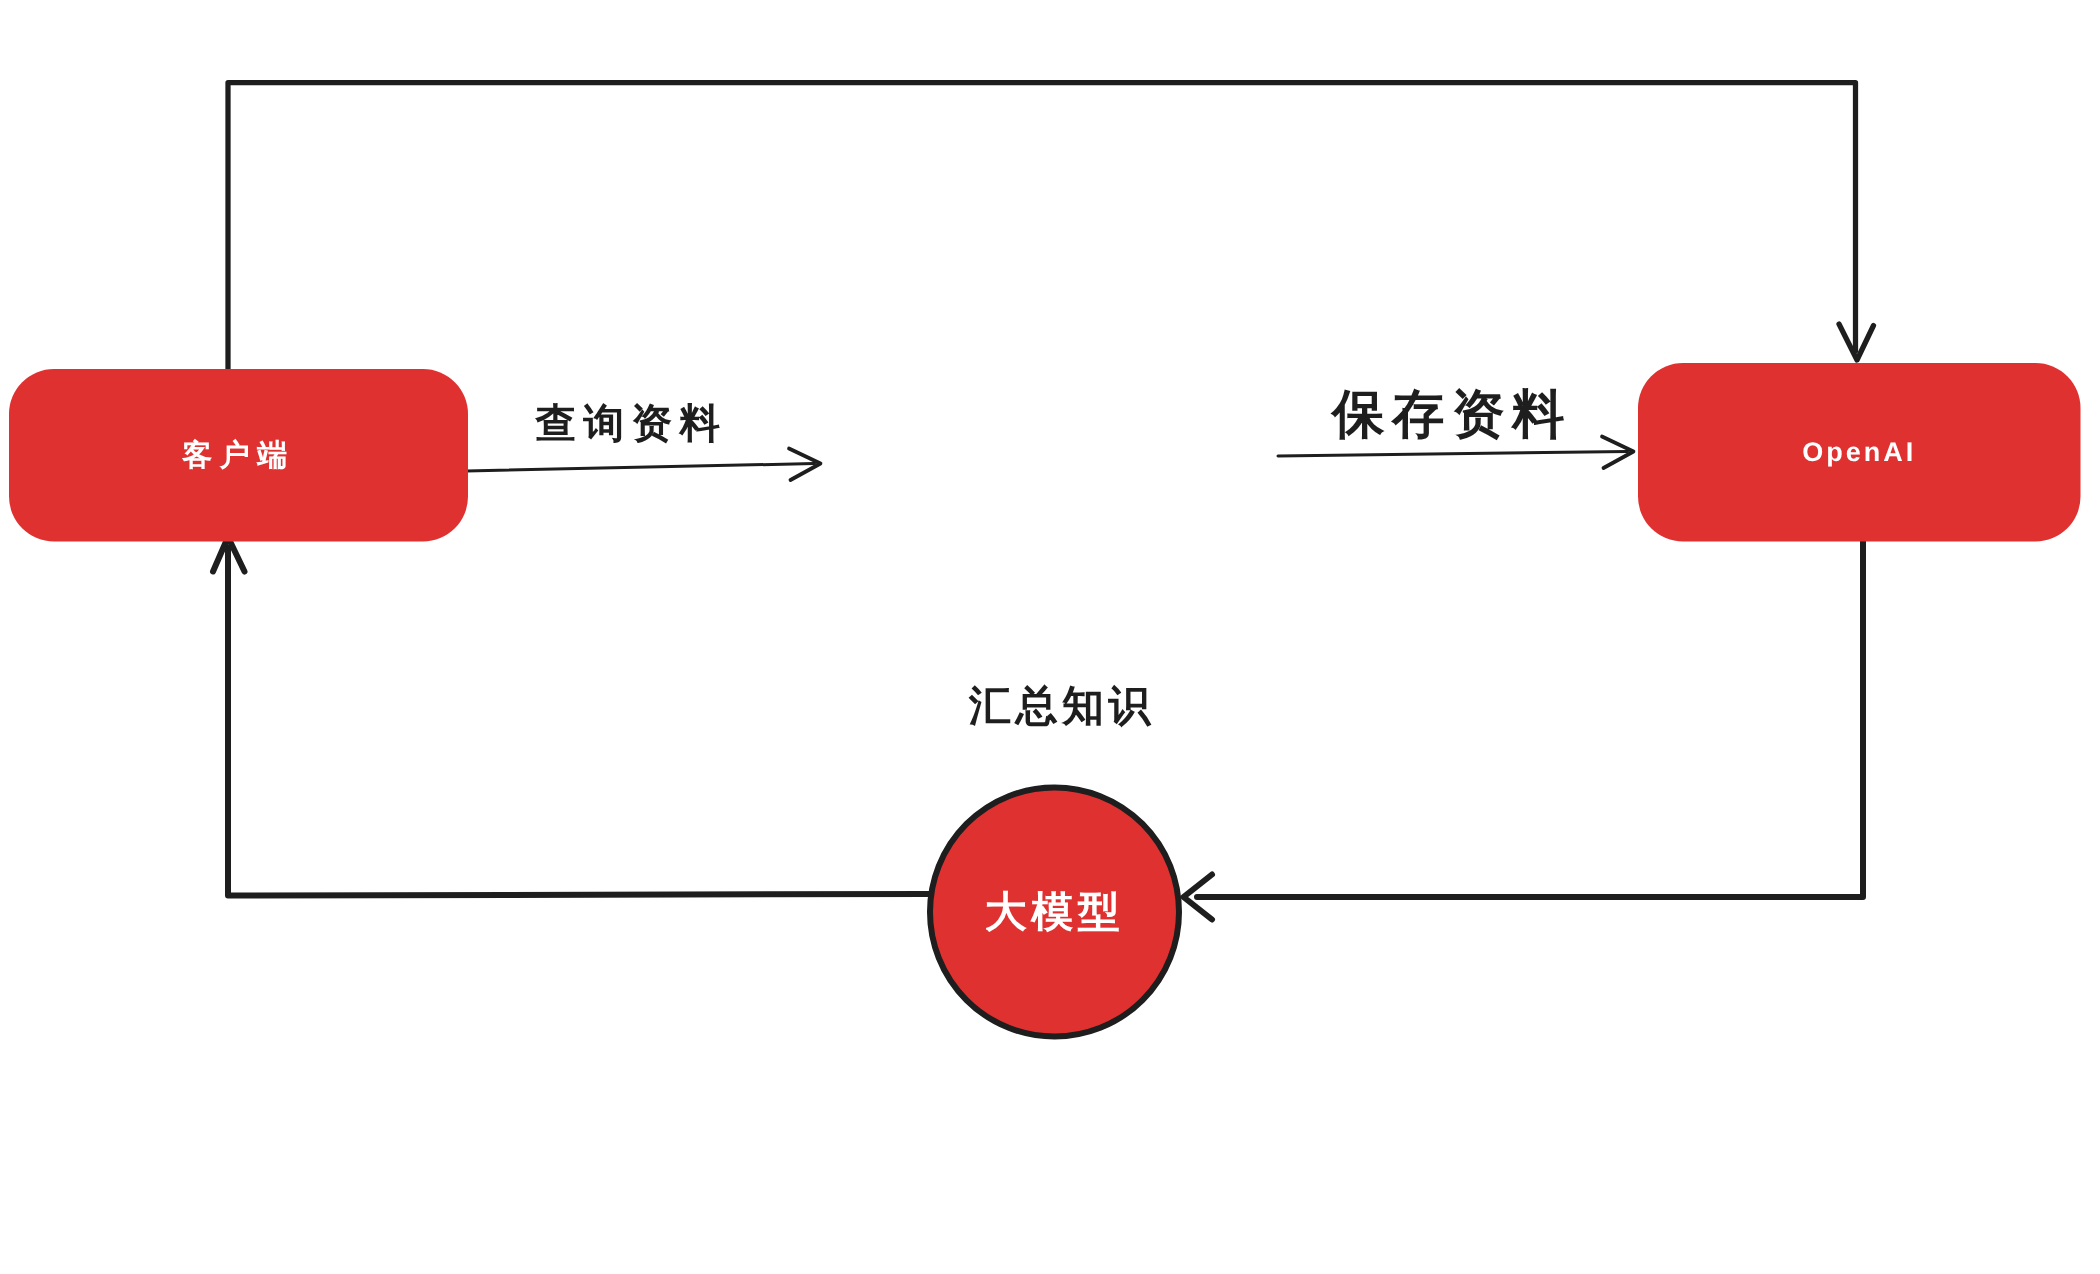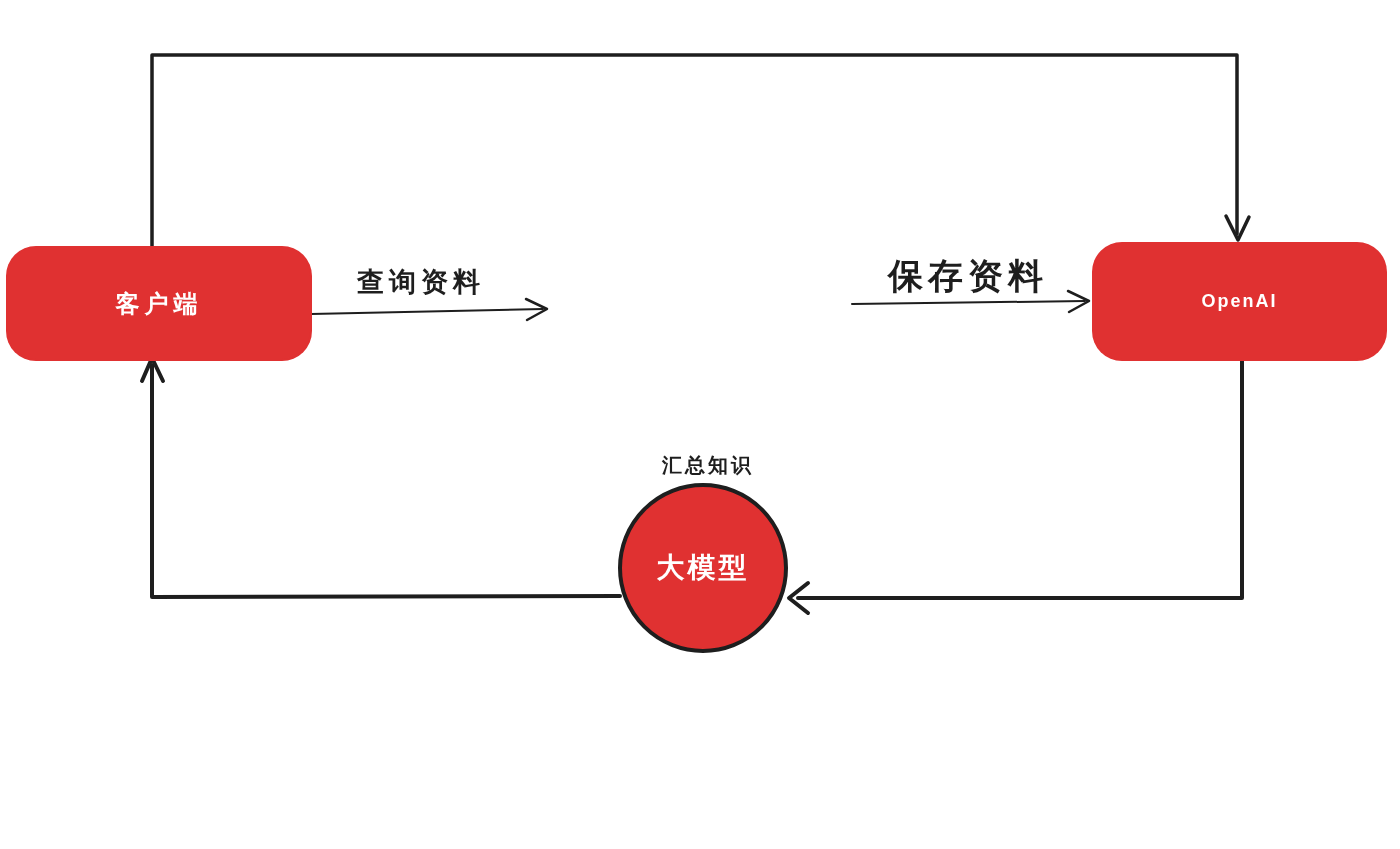--- a/index.html
+++ b/index.html
@@ -32,47 +32,47 @@
     font-weight: 700;
     text-align: center;
     box-sizing: border-box;
   }
   .node.rect {
     border-radius: 28px;
     box-shadow: 0 0 0 2px #e03131;
   }
   .node-client {
     left: 8px; top: 248px; width: 302px; height: 111px;
-    font-size: 24px; letter-spacing: 5px;
+    font-size: 20px; letter-spacing: 5px;
   }
   .node-java {
     left: 548px; top: 250px; width: 301px; height: 110px;
     font-size: 30px; letter-spacing: 2px;
   }
   .node-openai {
     left: 1094px; top: 244px; width: 291px; height: 115px;
     font-size: 18px; letter-spacing: 2px; line-height: 1.3;
   }
   .node-llm {
-    left: 618px; top: 483px; width: 170px; height: 170px;
+    left: 618px; top: 523px; width: 170px; height: 170px;
     border-radius: 50%;
     border: 4.5px solid #1e1e1e;
     font-size: 28px; letter-spacing: 3px;
   }
   .edge-label {
     position: absolute;
     transform: translateX(-50%);
     color: #1e1e1e;
     font-weight: 700;
     white-space: nowrap;
   }
   .label-query     { left: 722px; top: 5px;   font-size: 29px; letter-spacing: 4px; }
   .label-upload    { left: 421px; top: 264px; font-size: 27px; letter-spacing: 5px; }
   .label-save      { left: 968px; top: 253px; font-size: 35px; letter-spacing: 5px; }
-  .label-summarize { left: 708px; top: 452px; font-size: 20px; letter-spacing: 3px; }
+  .label-summarize { left: 708px; top: 452px; font-size: 28px; letter-spacing: 3px; }
 </style>
 </head>
 <body>
 
 <div class="canvas">
 
   <svg class="wires" viewBox="0 0 1400 849" xmlns="http://www.w3.org/2000/svg">
     <g stroke="#1e1e1e" fill="none" stroke-linecap="round" stroke-linejoin="round">
 
       <path d="M 152 250 L 152 55 L 1237 55 L 1237 234" stroke-width="3.5"></path>

